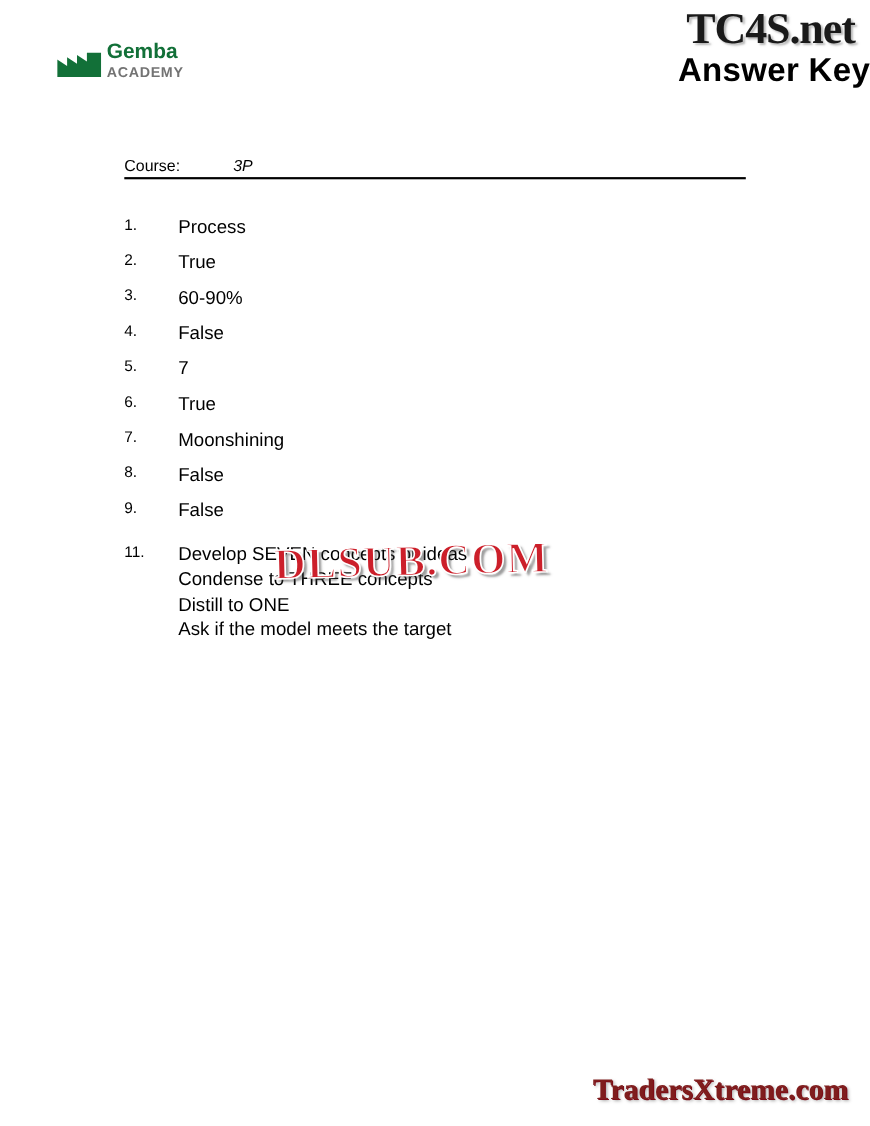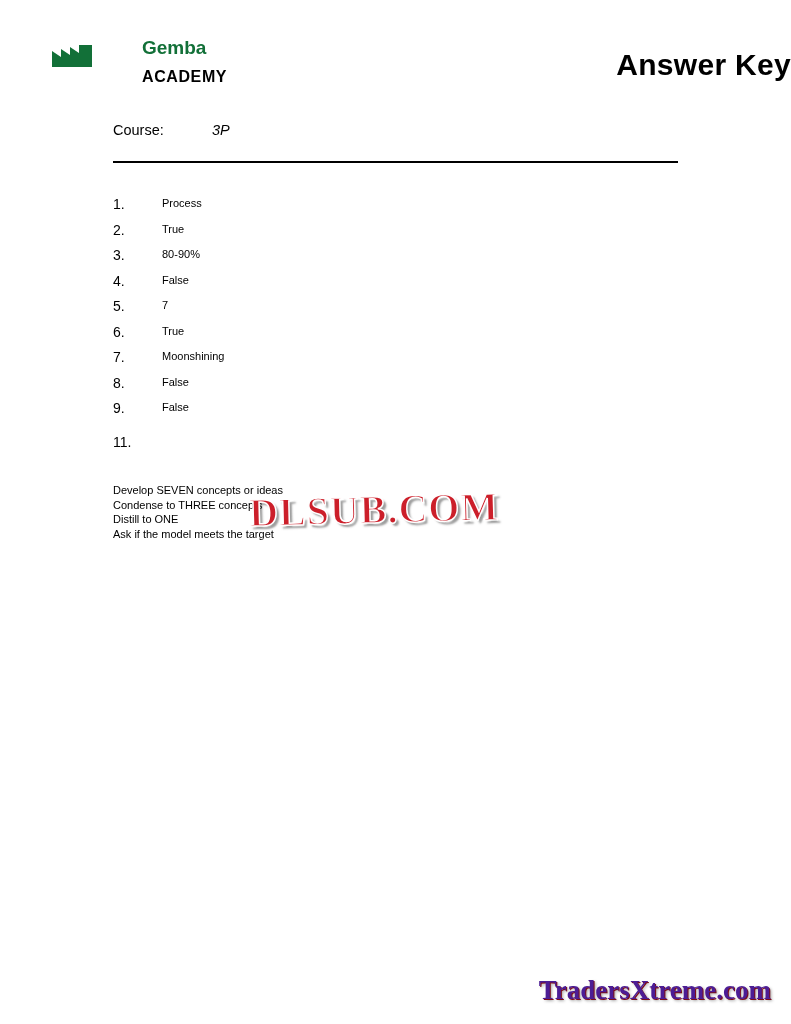--- a/index.html
+++ b/index.html
@@ -31,21 +31,21 @@
     letter-spacing: -1px;
     text-shadow: 2px 2px 2px rgba(120,120,120,0.55);
   }
   .wm-bottomright {
     position: absolute;
     bottom: 18px;
     right: 20px;
     font-family: "Liberation Serif", serif;
     font-size: 27px;
     font-weight: bold;
-    color: #4c1d95;
+    color: #7f1d1d;
     letter-spacing: 0px;
     text-shadow: 1px 1px 0 #7d0d18, 2px 2px 3px rgba(0,0,0,0.35);
   }
   .wm-center {
     position: absolute;
     left: 249px;
     top: 486px;
     font-family: "Liberation Serif", serif;
     font-size: 40px;
     font-weight: bold;
@@ -55,48 +55,47 @@
     text-shadow: 3px 3px 2px rgba(60,60,60,0.5);
     transform: rotate(-1.5deg);
   }
 
   
   .logo {
     position: absolute;
     left: 52px;
     top: 38px;
     display: flex;
-    align-items: flex-start;
-    gap: 45px;
+    align-items: center;
   }
   .logo-mark {
     width: 40px;
     height: 26px;
     margin-right: 5px;
     margin-top: 3px;
   }
   .logo-text {
     line-height: 1;
   }
   .logo-name {
     font-family: "Liberation Sans", sans-serif;
     font-size: 19px;
     font-weight: bold;
     color: #127038;
     display: block;
     letter-spacing: 0px;
   }
   .logo-sub {
     font-family: "Liberation Sans", sans-serif;
-    font-size: 16px;
-    font-weight: bold;
-    color: #000000;
+    font-size: 13px;
+    font-weight: bold;
+    color: #737373;
     display: block;
     letter-spacing: 0.6px;
-    margin-top: 12px;
+    margin-top: 2px;
   }
 
   
   .doc-title {
     position: absolute;
     left: 0;
     right: 0;
     top: 48px;
     text-align: right;
     font-size: 30px;
@@ -107,20 +106,21 @@
   
   .course-row {
     position: absolute;
     left: 113px;
     top: 122px;
     font-size: 14.5px;
   }
   .course-label {
     display: inline-block;
     width: 95px;
+    margin-top: 21px;
   }
   .course-value {
     display: inline-block;
     font-style: italic;
   }
 
   .rule {
     position: absolute;
     left: 113px;
     top: 161px;
@@ -140,34 +140,34 @@
     display: flex;
     align-items: flex-start;
     margin-bottom: 9.5px;
   }
   .answer-num {
     width: 49px;
     flex: 0 0 49px;
     font-size: 14px;
   }
   .answer-text {
-    font-size: 11px;
+    font-size: 17px;
     line-height: 1.33;
     white-space: pre-line;
   }
   .answer-row.multiline {
     margin-top: 18px;
-    flex-direction: column;
   }
 </style>
 </head>
 <body>
 
 <div class="page">
 
+  <div class="wm-topright">TC4S.net</div>
 
   <div class="logo">
     <svg class="logo-mark" viewBox="0 0 40 26">
       <path d="M0 26 L0 10 L9 16 L9 8 L18 14 L18 6 L27 12 L27 4 L40 4 L40 26 Z" fill="#127038"></path>
     </svg>
     <span class="logo-text">
       <span class="logo-name">Gemba</span>
       <span class="logo-sub">ACADEMY</span>
     </span>
   </div>
@@ -188,21 +188,21 @@
       <span class="answer-text">Process</span>
     </div>
 
     <div class="answer-row">
       <span class="answer-num">2.</span>
       <span class="answer-text">True</span>
     </div>
 
     <div class="answer-row">
       <span class="answer-num">3.</span>
-      <span class="answer-text">80-90%</span>
+      <span class="answer-text">60-90%</span>
     </div>
 
     <div class="answer-row">
       <span class="answer-num">4.</span>
       <span class="answer-text">False</span>
     </div>
 
     <div class="answer-row">
       <span class="answer-num">5.</span>
       <span class="answer-text">7</span>

